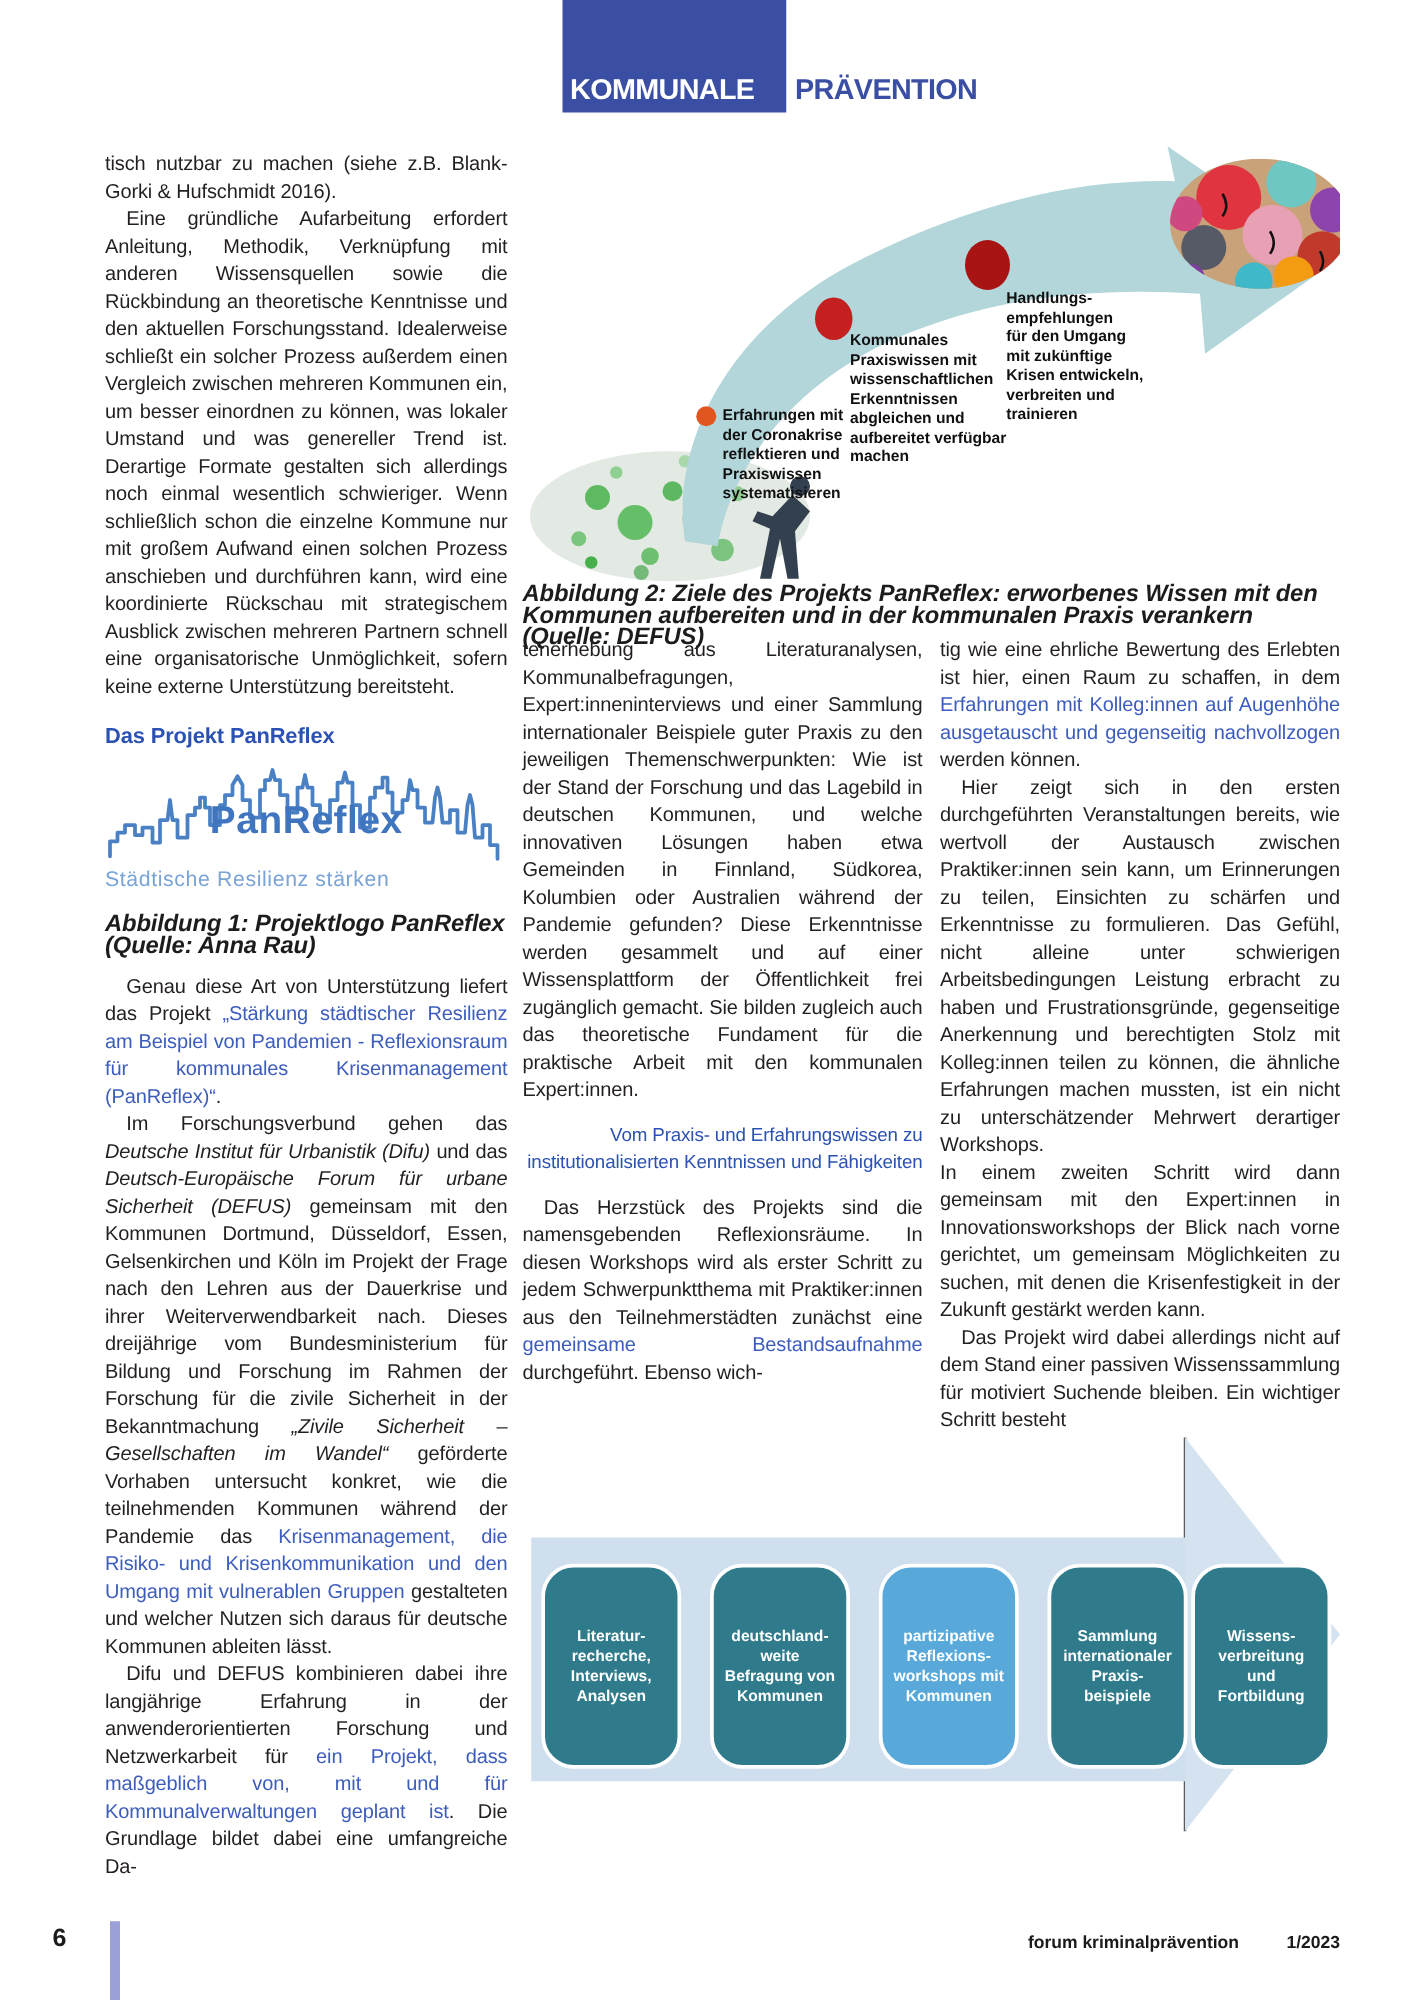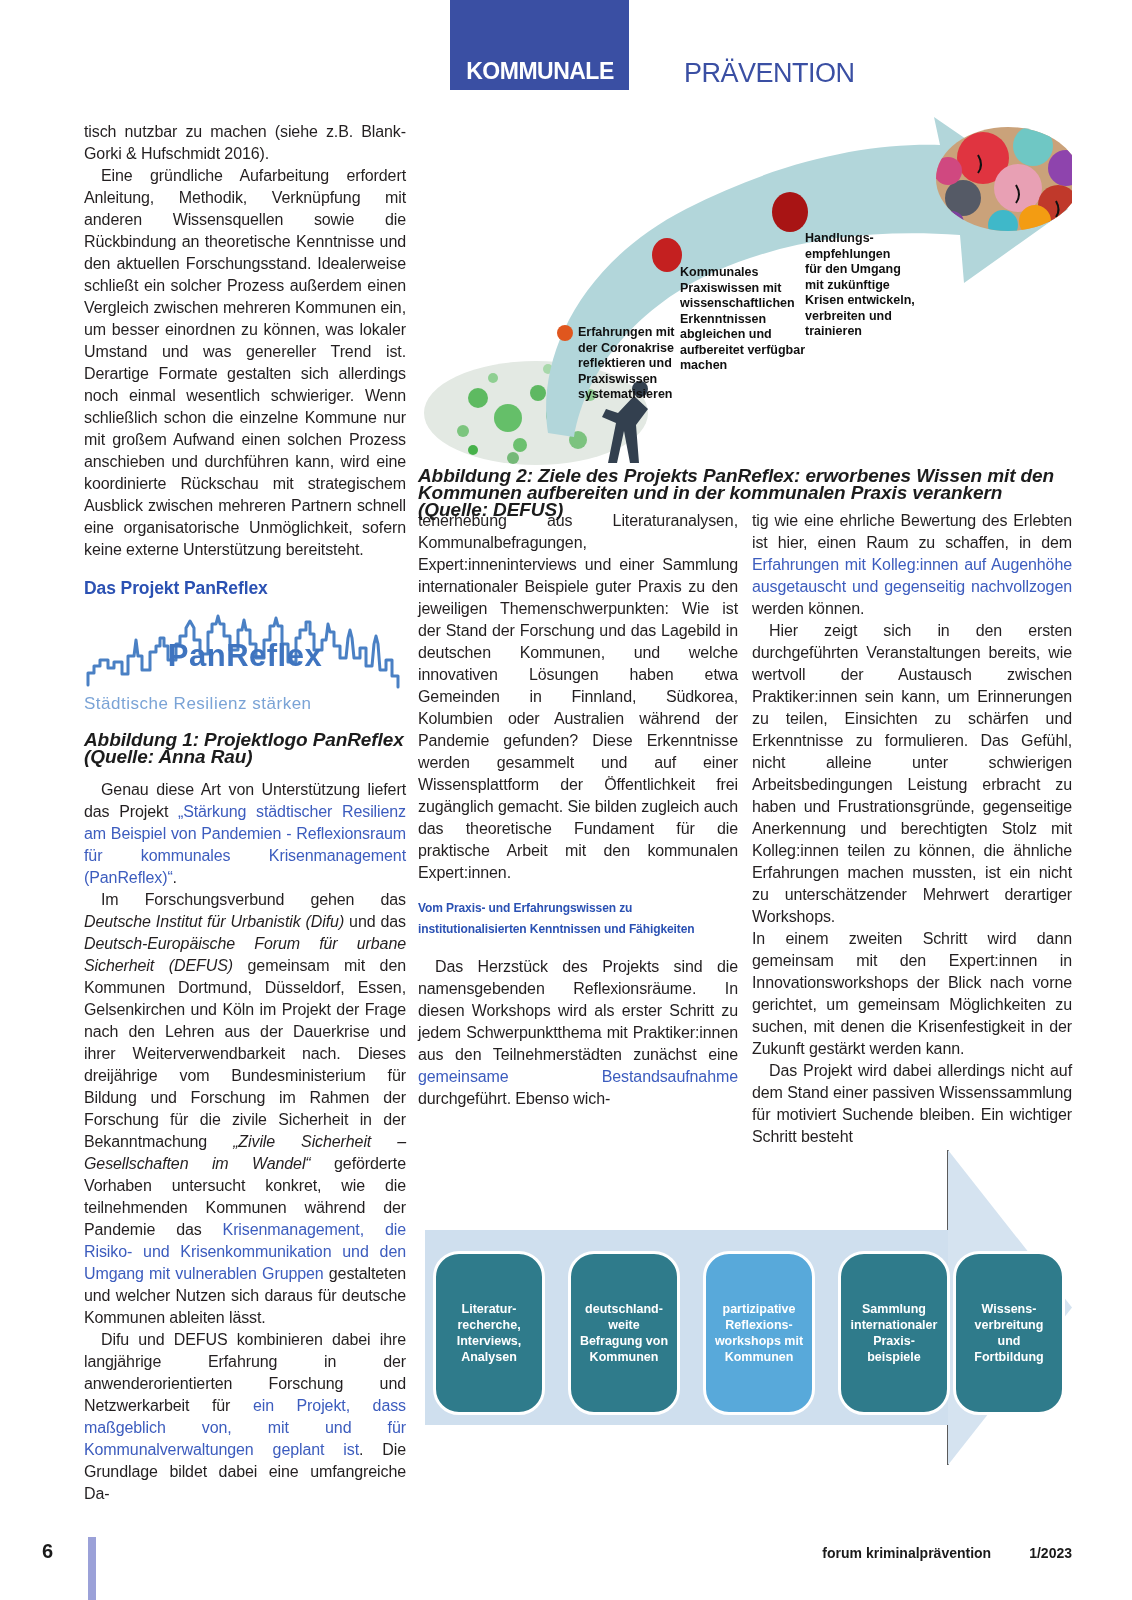--- a/index.html
+++ b/index.html
@@ -8,34 +8,34 @@
     --arrow-teal:#b2d6da; --dot-orange:#e0561e; --dot-red:#c42020; --dot-darkred:#a81414;
     --band-blue:#cfdfee; --arrowhead-blue:#d5e3f0; --box-teal:#2f7b8b; --box-light:#58a9da;
     --footer-bar:#9ba1d8; --text:#231f20;
   }
   html,body{margin:0;padding:0;background:#888;}
   .page{position:relative;width:1132px;height:1600px;background:#ffffff;overflow:hidden;
         font-family:"Liberation Sans",sans-serif;color:var(--text);}
 
   
   .hdr-box{position:absolute;left:450px;top:0;width:179px;height:90px;background:var(--brand-blue);
-           display:flex;align-items:flex-end;justify-content:center;padding:0 5px 7px 6px;box-sizing:border-box;}
+           display:flex;align-items:flex-end;justify-content:flex-start;padding:0 5px 7px 6px;box-sizing:border-box;}
   .hdr-word{font-size:23px;font-weight:bold;letter-spacing:-0.5px;color:#fff;line-height:1;}
-  .hdr-word2{position:absolute;left:636px;top:60px;font-size:27px;font-weight:normal;letter-spacing:-0.5px;
-             color:var(--brand-blue);line-height:1;margin-left:48px;}
+  .hdr-word2{position:absolute;left:636px;top:60px;font-size:23px;font-weight:bold;letter-spacing:-0.5px;
+             color:var(--brand-blue);line-height:1;}
 
   
   .col{position:absolute;width:322px;font-size:16px;line-height:22px;text-align:justify;
        letter-spacing:-0.1px;hyphens:auto;-webkit-hyphens:auto;}
   .col p{margin:0;}
   .col p.ind{text-indent:17px;}
   .blue{color:var(--link-blue);}
   .ital{font-style:italic;}
   .sec-h{color:var(--heading-blue);font-weight:bold;font-size:17.5px;margin:16px 0 10px;text-align:left;}
-  .sub-h{color:var(--heading-blue);font-weight:bold;font-size:12px;line-height:21px;margin:14px 0 16px;text-align:left;}
+  .sub-h{color:var(--heading-blue);font-weight:normal;font-size:15px;line-height:21px;margin:14px 0 16px;text-align:right;}
 
   #col-left{left:84px;top:121px;}
   #col-mid{left:418px;top:510px;width:320px;}
   #col-right{left:752px;top:510px;width:320px;}
 
   
   .logo-wrap{position:relative;width:322px;height:116px;margin:4px 0 6px;}
   .logo-wrap svg{position:absolute;left:0;top:0;}
   .logo-title{position:absolute;left:0;top:36px;width:100%;text-align:center;
               font-size:31px;font-weight:bold;color:var(--logo-text);letter-spacing:0.5px;}

